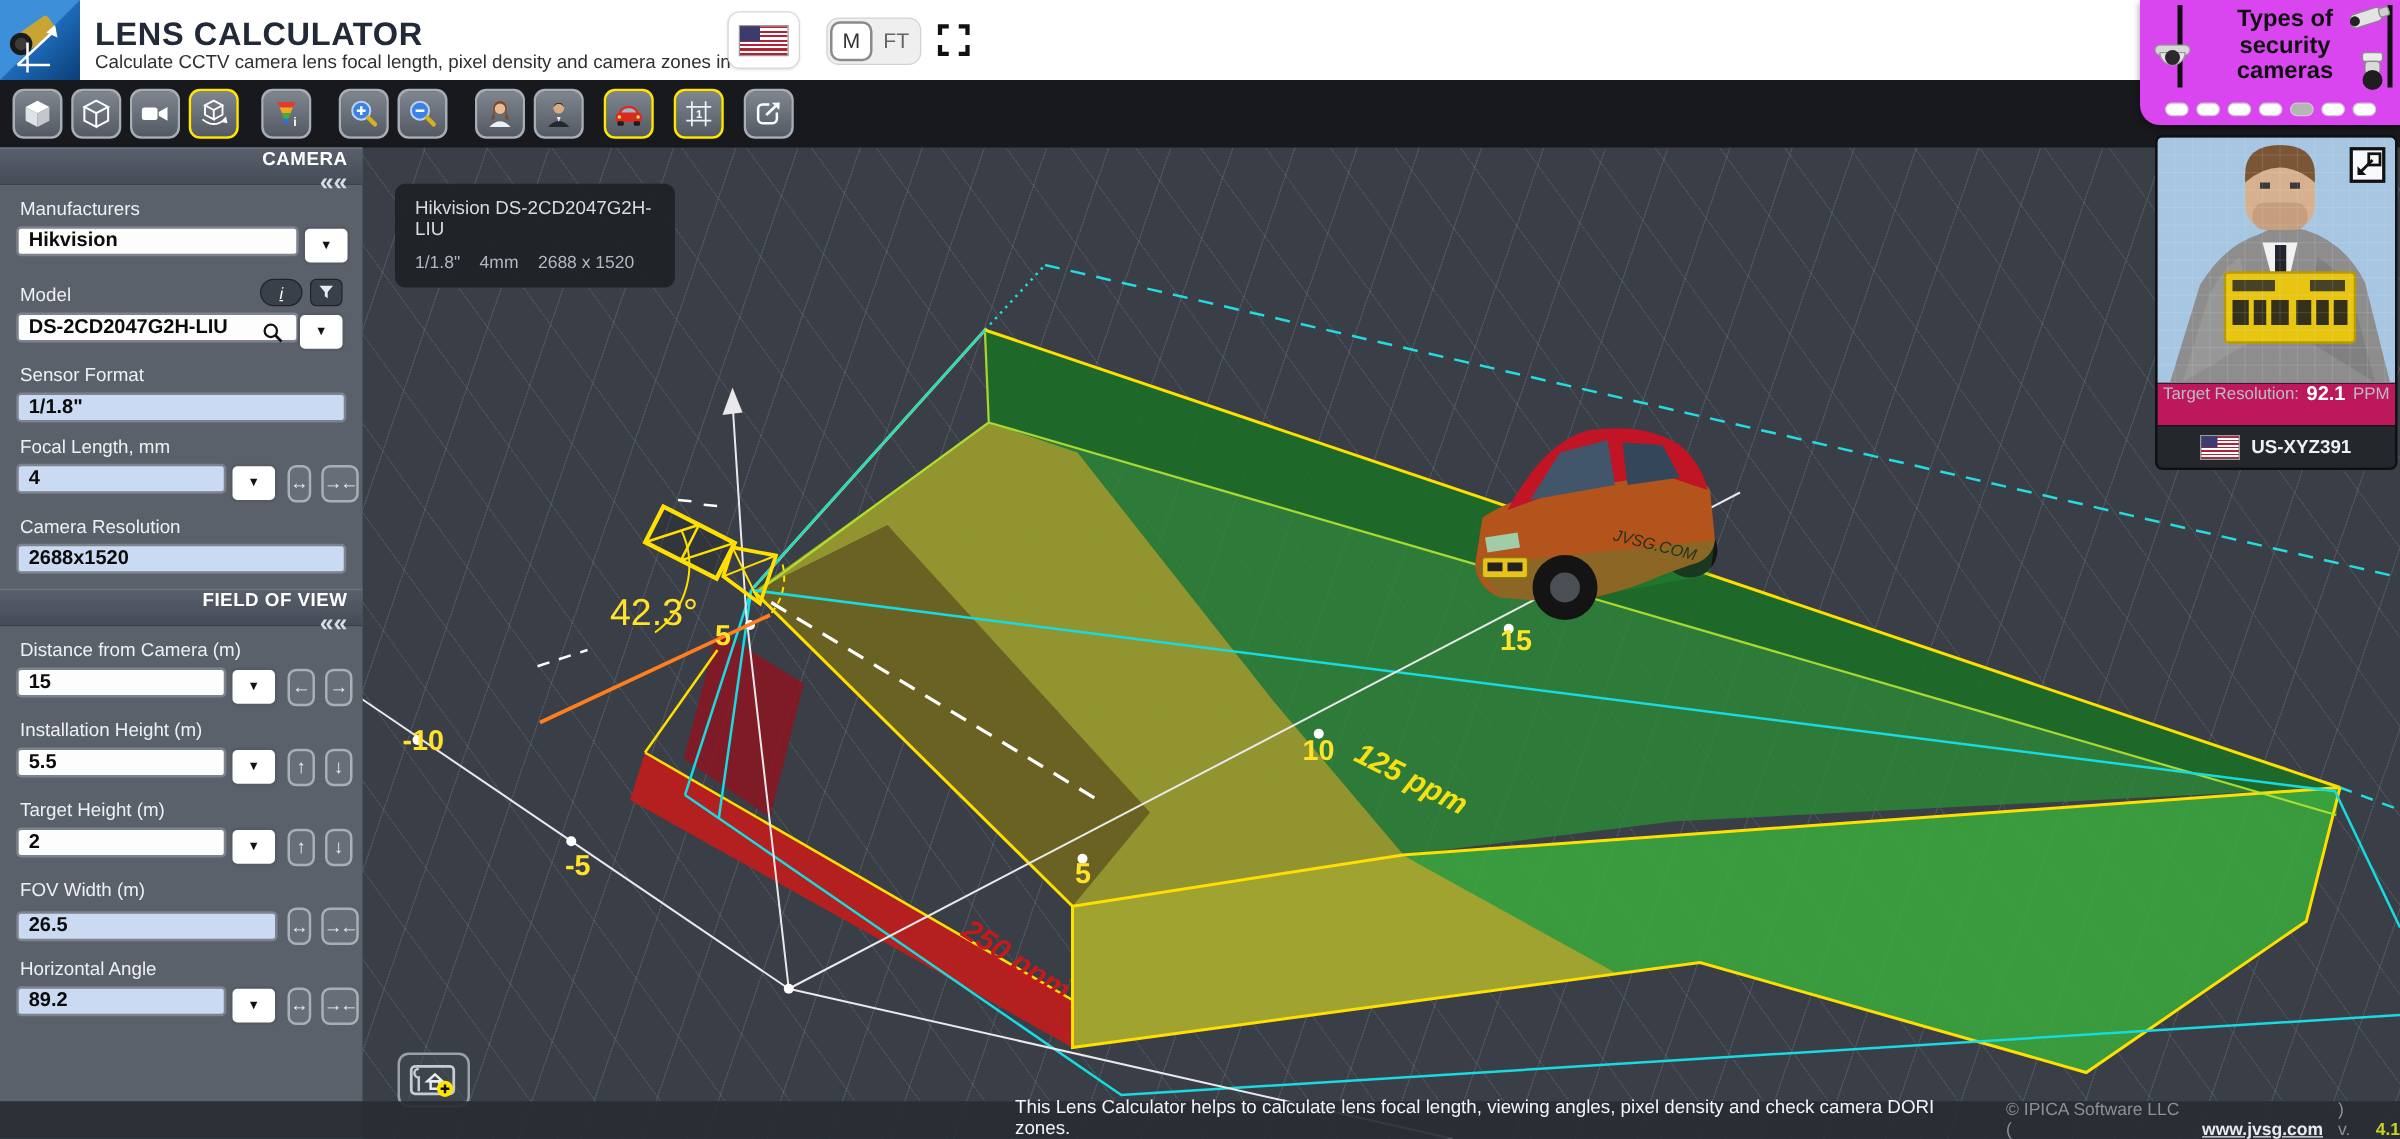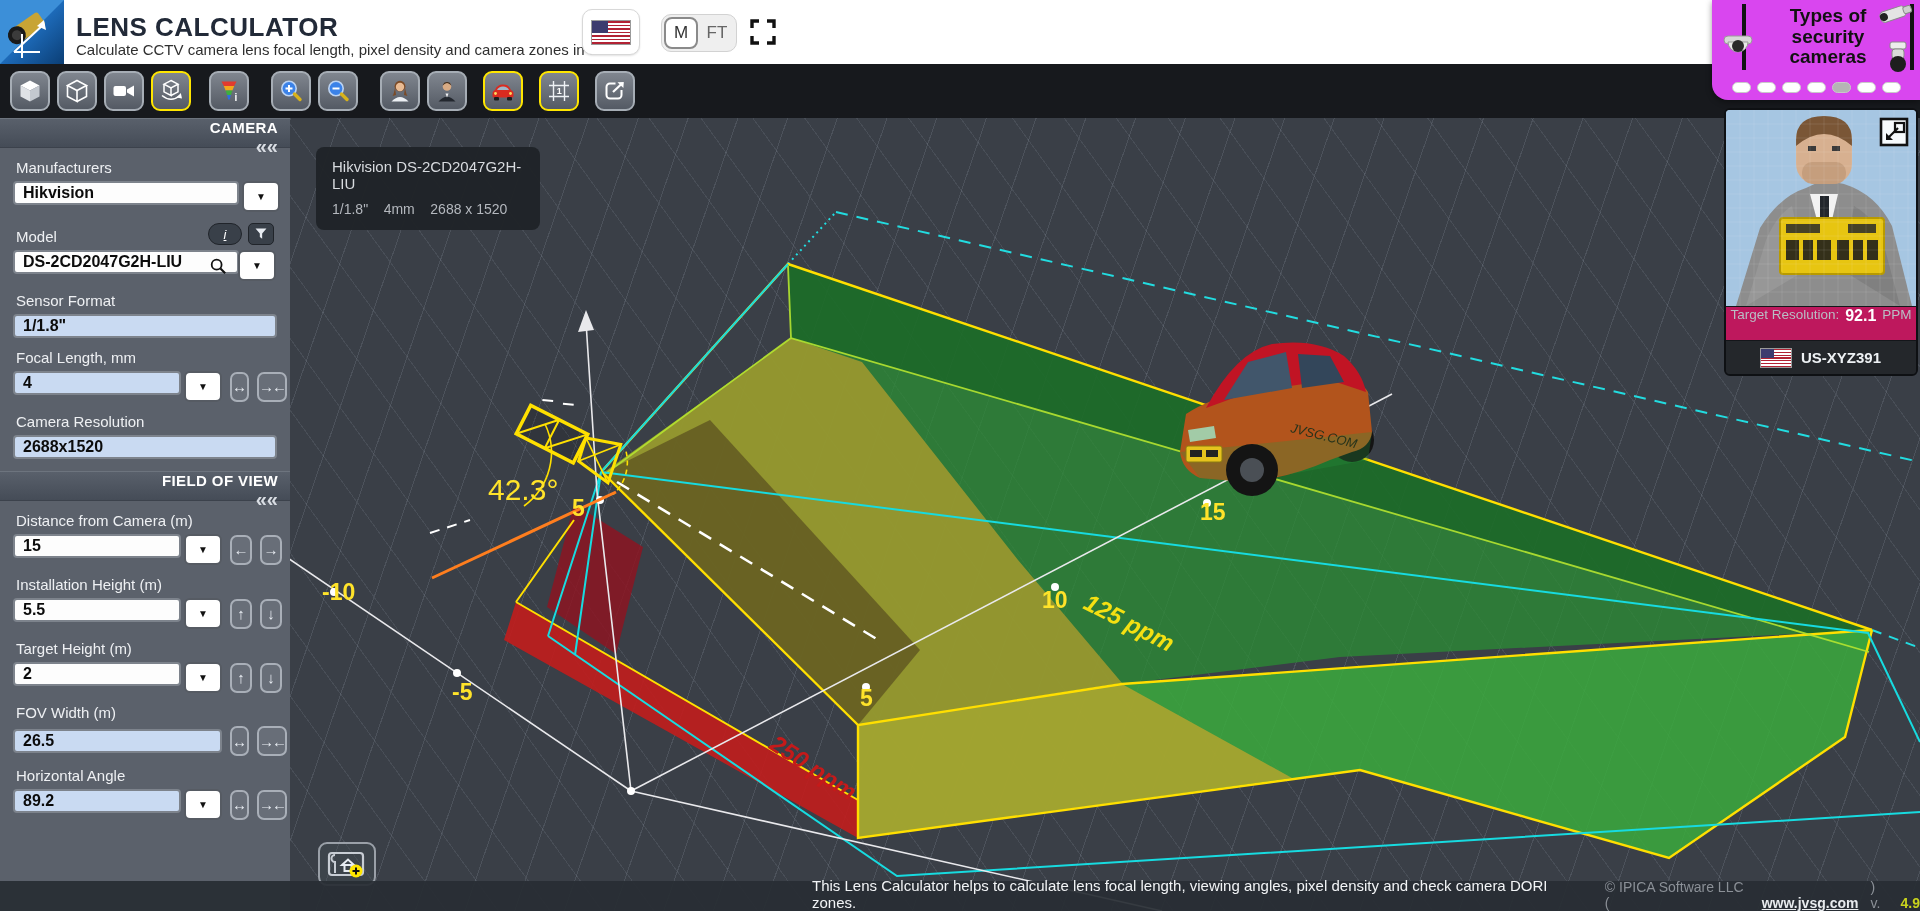--- a/index.html
+++ b/index.html
@@ -549,14 +549,14 @@
     <circle cx="29" cy="22" r="6.5" fill="#ffe600"></circle>
     <path d="M29,18.5 V25.5 M25.5,22 H32.5" stroke="#111" stroke-width="2"></path>
   </svg>
 </div>
 
 <div class="statusbar">
   <span class="msg">This Lens Calculator helps to calculate lens focal length, viewing angles, pixel density and check camera DORI zones.</span>
   <span class="cp">© IPICA Software LLC (</span>
   <span class="link">www.jvsg.com</span>
   <span class="cp" style="margin-left:0">) v.</span>
-  <span class="ver">4.9</span>
+  <span class="ver">4.1</span>
 </div>
 
 </body></html>

